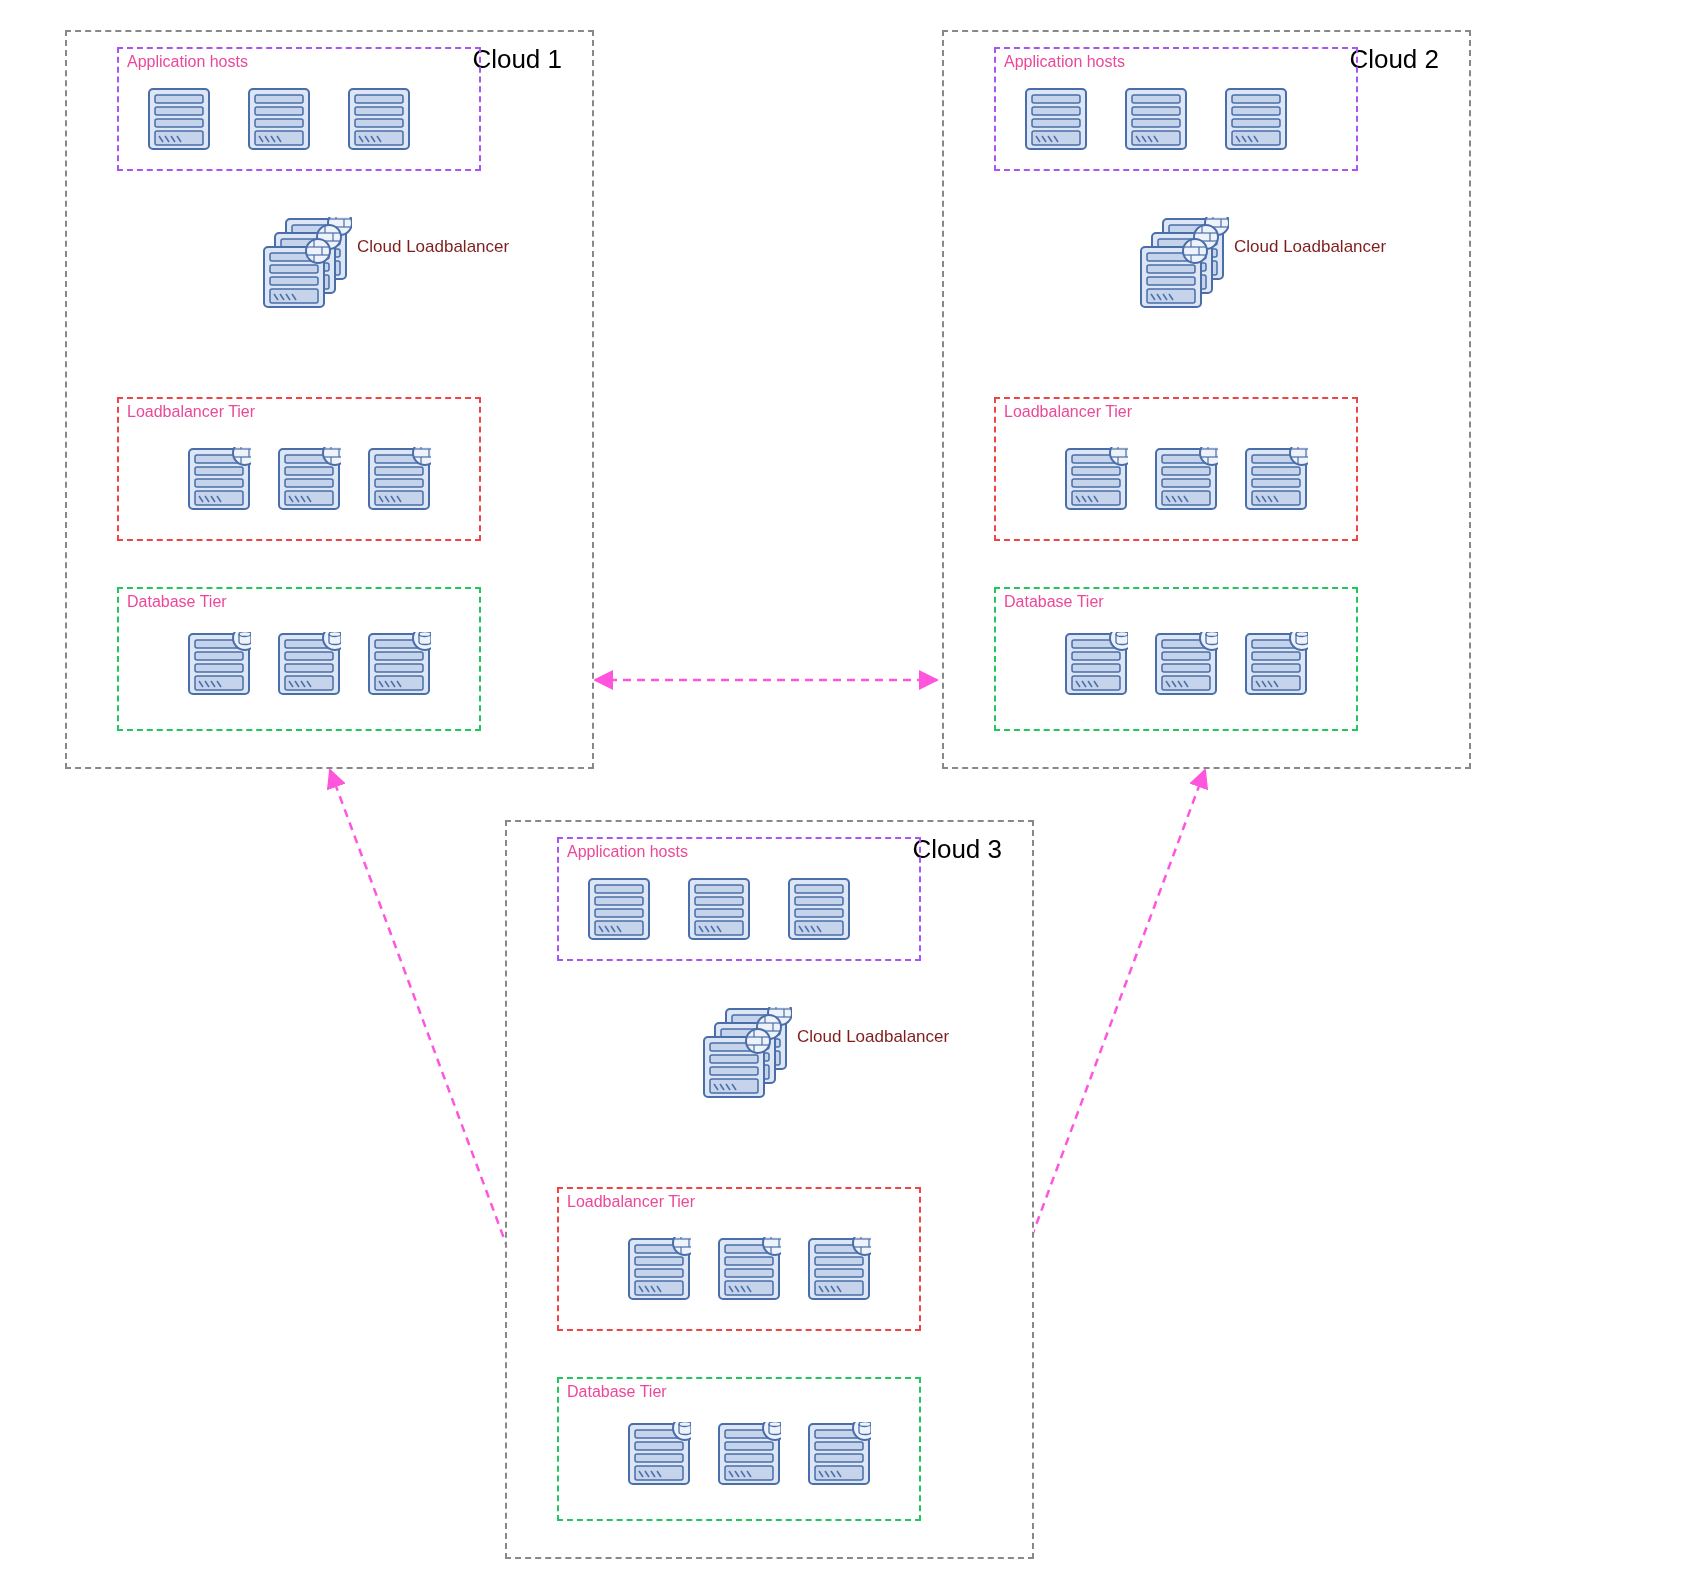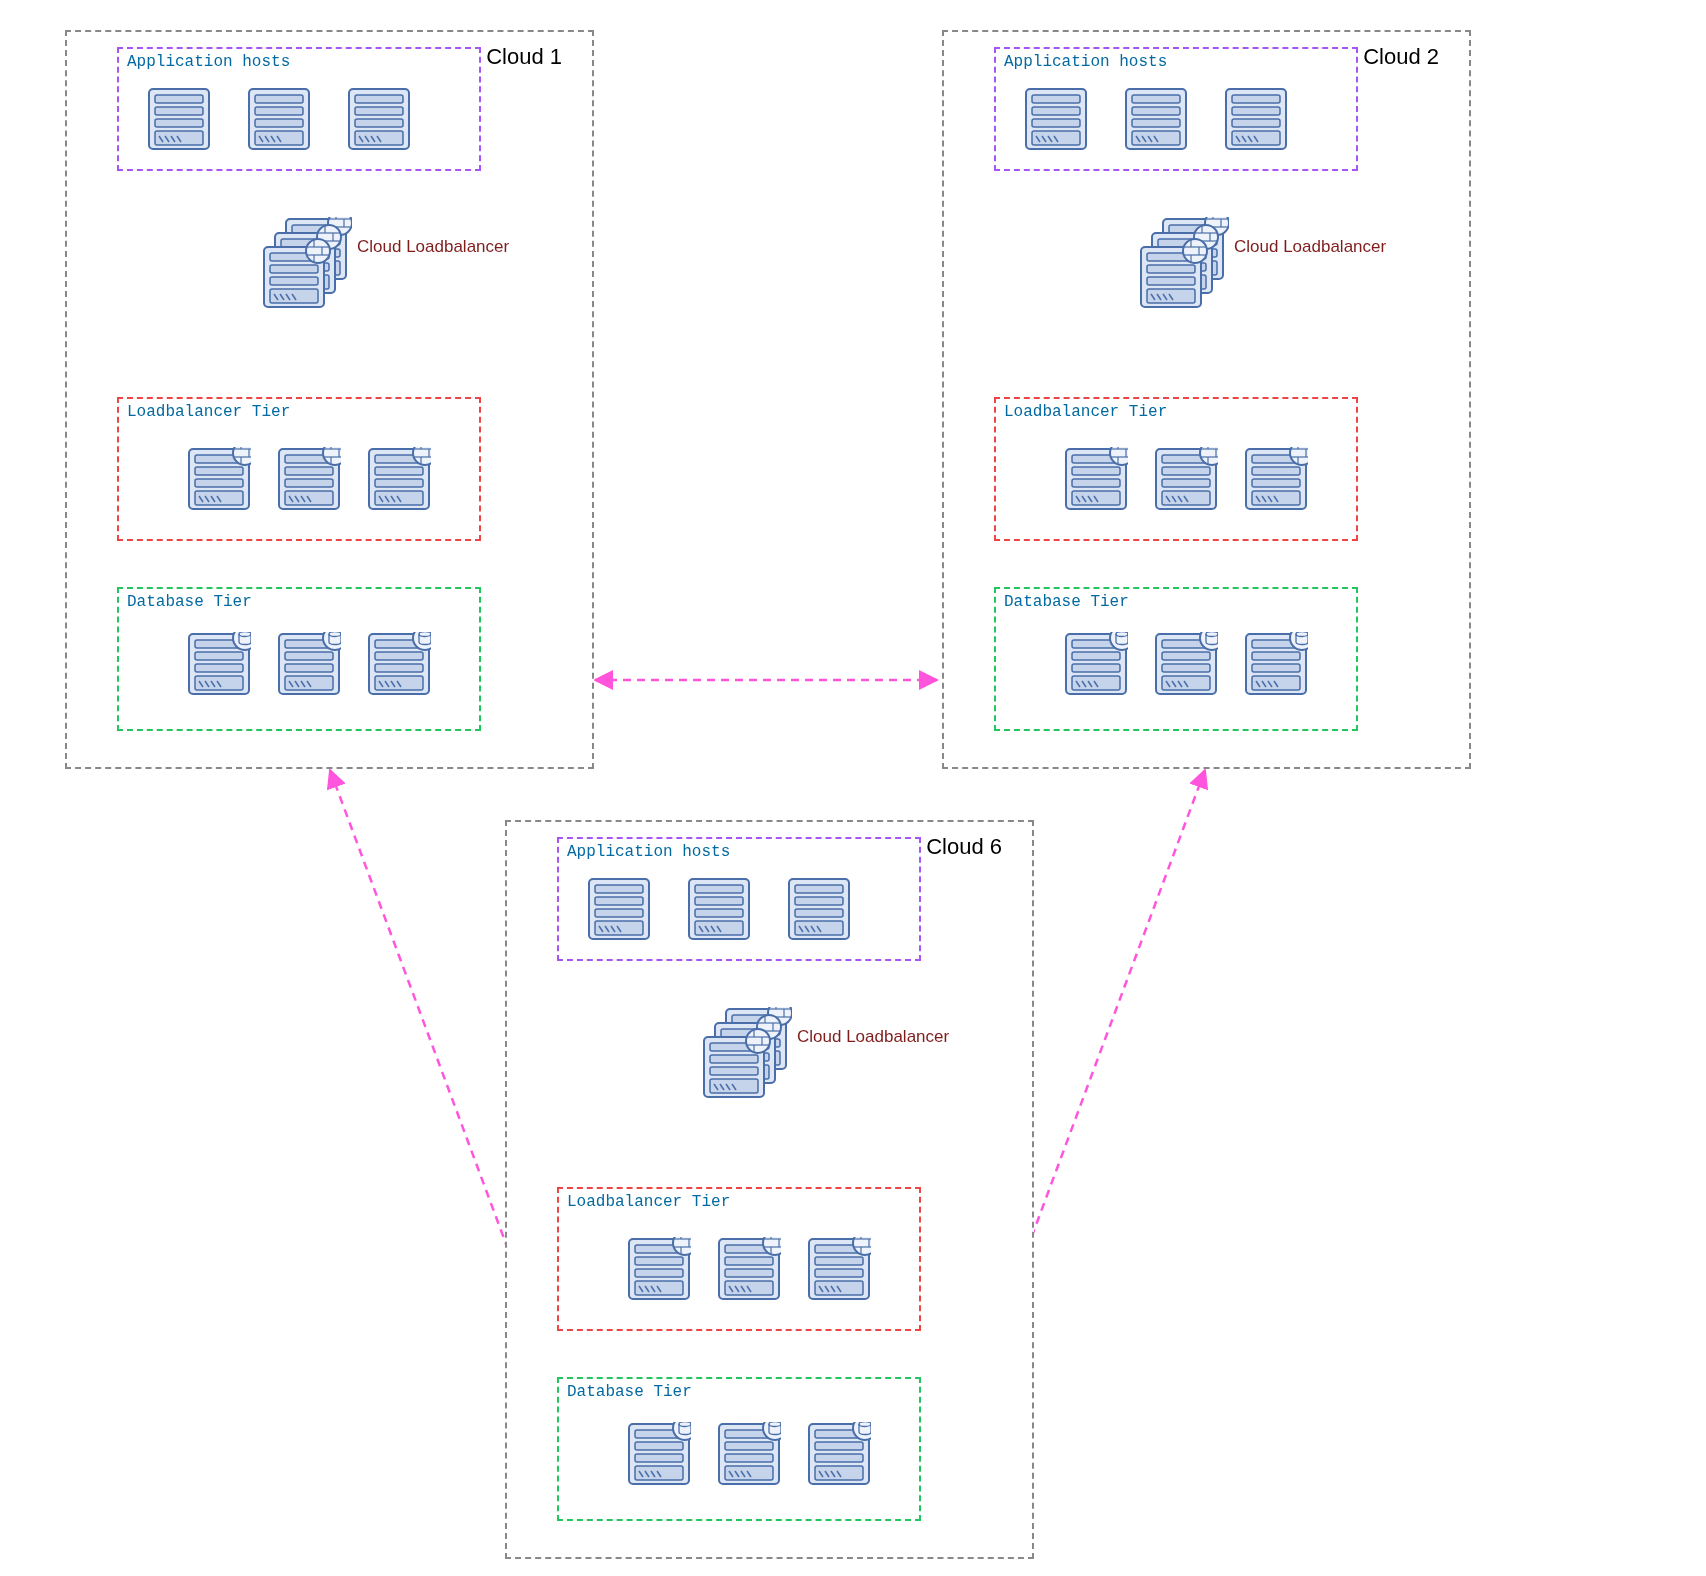--- a/index.html
+++ b/index.html
@@ -13,38 +13,37 @@
     width: 1706px;
     height: 1576px;
   }
   .cloud-box {
     position: absolute;
     border: 2px dashed #888;
     background: #fff;
   }
   .cloud-title {
     position: absolute;
-    font-size: 22px;
+    font-size: 26px;
     color: #000;
     margin-left: 21px;
   }
   .tier-box {
     position: absolute;
     border: 2px dashed;
   }
   .tier-app { border-color: #a855f7; }
   .tier-lb  { border-color: #ef4444; }
   .tier-db  { border-color: #22c55e; }
   .tier-label {
     position: absolute;
     top: 4px;
     left: 8px;
     font-size: 16px;
-    color: #0369a1;
-    font-family: Liberation Mono, monospace;
+    color: #ec4899;
   }
   .lb-label {
     position: absolute;
     font-size: 17px;
     color: #7f1d1d;
   }
   .server-icon {
     position: absolute;
     width: 64px;
     height: 64px;
@@ -265,21 +264,21 @@
         <use href="#srv"></use>
         <use href="#db-badge" x="58" y="6"></use>
       </svg>
   <svg class="server-icon" style="left:300px; top:600px;">
         <use href="#srv"></use>
         <use href="#db-badge" x="58" y="6"></use>
       </svg>
 </div>
 
 <div class="cloud-box" style="left:485px; top:800px; width:525px; height:735px;">
-  <div class="cloud-title" style="right:30px; top:12px;">Cloud 6</div>
+  <div class="cloud-title" style="right:30px; top:12px;">Cloud 3</div>
 
   <div class="tier-box tier-app" style="left:50px; top:15px; width:360px; height:120px;">
     <div class="tier-label">Application hosts</div>
   </div>
   <svg class="server-icon" style="left:80px; top:55px;">
         <use href="#srv"></use>
       </svg>
   <svg class="server-icon" style="left:180px; top:55px;">
         <use href="#srv"></use>
       </svg>

